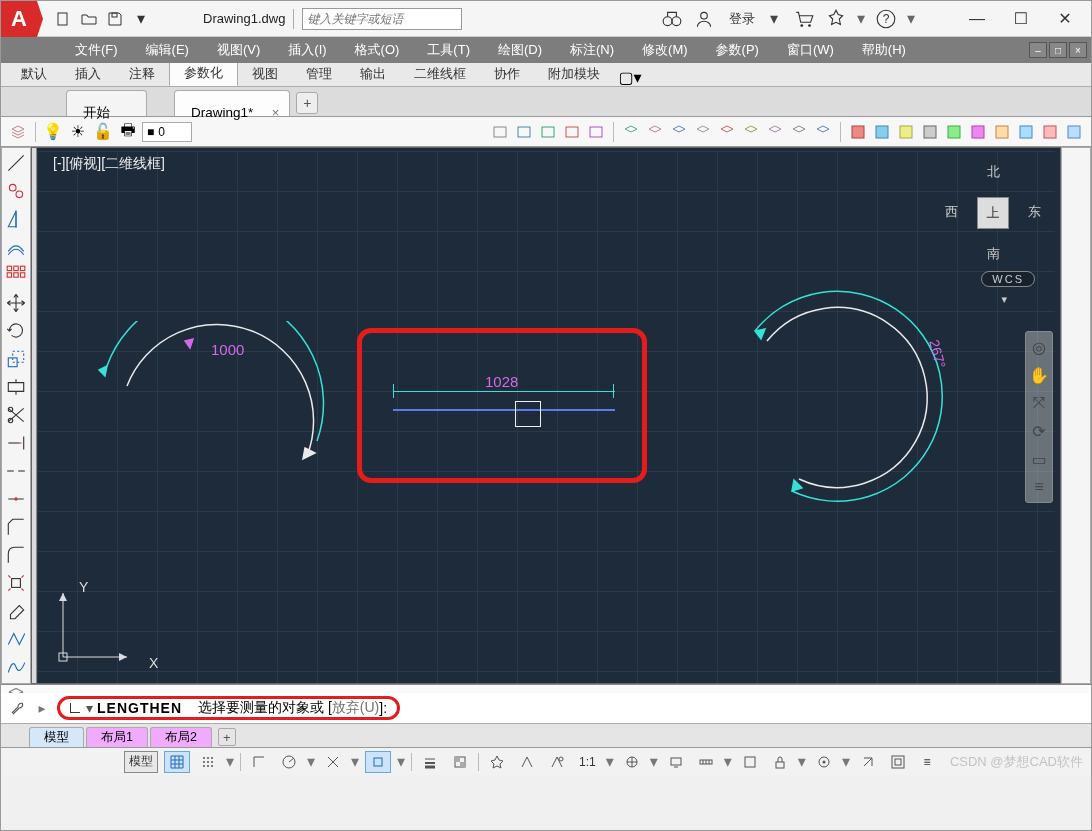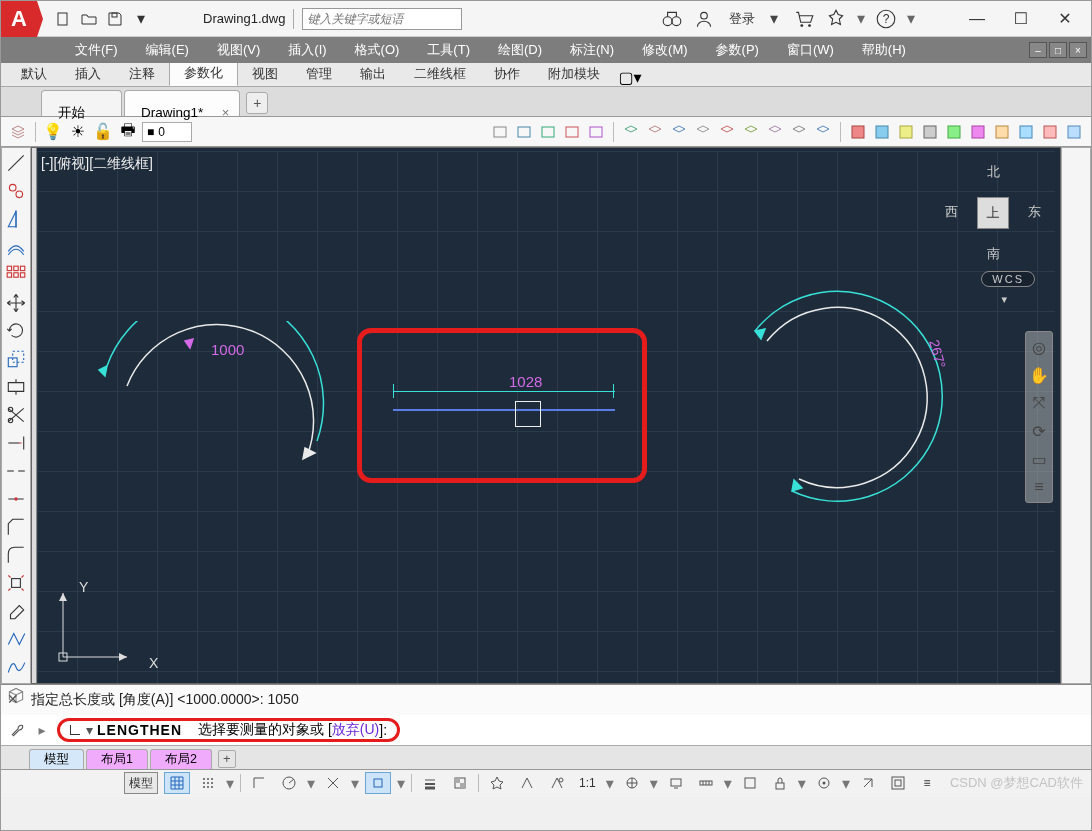--- a/index.html
+++ b/index.html
@@ -29,21 +29,21 @@
   .menubar-tail div{width:18px;height:16px;border:1px solid #555; background:#888; font-size:10px; color:#fff; display:flex; align-items:center; justify-content:center; cursor:pointer;}
 
   
   .ribbon-tabs { height: 24px; background:#e9e9e9; border-bottom:1px solid #aaa; display:flex; align-items:flex-end; padding-left:6px;}
   .rtab { font-size:13px; padding: 3px 14px; color:#333; cursor:pointer;}
   .rtab.active { background:#fcfcfc; border:1px solid #aaa; border-bottom:1px solid #fcfcfc; border-radius:3px 3px 0 0;}
   .ribbon-tabs .tabicon{margin-left:6px; width:20px; height:18px; display:flex; align-items:center; justify-content:center; cursor:pointer;}
 
   
   .doctabs { height: 30px; background:#dcdcdc; display:flex; align-items:flex-end; padding-left: 40px; border-bottom:1px solid #999;}
-  .doctab { background:#f4f4f4; border:1px solid #aaa; border-bottom:none; border-radius:4px 4px 0 0; height:26px; padding:18px 36px 0 16px; font-size:13.5px; display:flex; align-items:center; margin-right:2px; position:relative; cursor:pointer;}
+  .doctab { background:#f4f4f4; border:1px solid #aaa; border-bottom:none; border-radius:4px 4px 0 0; height:26px; padding:18px 36px 0 16px; font-size:13.5px; display:flex; align-items:center; margin-right:2px; position:relative; cursor:pointer;margin-left:25px;}
   .doctab.active{background:#fdfdfd;}
   .doctab .close{position:absolute; right:10px; color:#777; font-size:13px;}
   .doctab-add{ width:22px; height:22px; background:#eee; border:1px solid #aaa; border-radius:3px; display:flex; align-items:center; justify-content:center; margin-left:4px; margin-bottom:2px; font-size:14px; color:#555; cursor:pointer;}
 
   
   .toolbar { height: 30px; background:#f7f7f7; border-bottom:1px solid #999; display:flex; align-items:center; padding: 0 6px; gap:3px; }
   .tool-ico { width:22px; height:22px; display:flex; align-items:center; justify-content:center; cursor:pointer;}
   .tool-ico svg{width:16px;height:16px;}
   .tool-sep{width:1px; height:20px; background:#bbb; margin:0 3px;}
   .layer-sel { border:1px solid #aaa; height:20px; width:50px; font-size:12px; display:flex; align-items:center; padding:0 4px; background:#fff;}
@@ -55,21 +55,21 @@
   .vtool { width: 30px; background:#f5f5f5; border:1px solid #aaa; display:flex; flex-direction:column; align-items:center; padding-top:4px; gap:6px;}
   .vtool .vico{width:22px;height:22px;display:flex;align-items:center;justify-content:center; cursor:pointer;}
   .canvas-wrap{ flex:1; position:relative; background:#1d2b3a; border:1px solid #666;}
   .grip{position:absolute; width:5px; background:#dcdcdc; border-right:1px solid #888; top:0; bottom:0;}
   .grip.left{left:0;}
   .canvas{ position:absolute; left:5px; right:5px; top:3px; bottom:0;
     background-color:#1d2b3a;
     background-image: linear-gradient(#2a3a4a 1px, transparent 1px), linear-gradient(90deg, #2a3a4a 1px, transparent 1px);
     background-size: 40px 40px;
   }
-  .view-label{position:absolute; top:4px; left:4px; color:#eee; font-size:14px;}
+  .view-label{position:absolute; top:4px; left:16px; color:#eee; font-size:14px;}
 
   
   .viewcube{position:absolute; top:12px; right:12px; width:100px; height:100px; color:#ccc; font-size:13px;}
   .cube-face{position:absolute; top:34px; left:34px; width:32px; height:32px; background:#ddd; color:#333; display:flex; align-items:center; justify-content:center; border:1px solid #888;}
   .vc-n{position:absolute; top:0; left:44px;} .vc-s{position:absolute; bottom:0; left:44px;}
   .vc-w{position:absolute; top:40px; left:2px;} .vc-e{position:absolute; top:40px; right:2px;}
   .wcs{position:absolute; top:120px; right:20px; border:1px solid #888; border-radius:10px; padding:1px 10px; color:#ccc; font-size:11px; background:rgba(0,0,0,.2); letter-spacing:2px;}
   
   
   .navbar{position:absolute; top:180px; right:2px; width:28px; background:rgba(200,200,200,.45); border:1px solid #888; border-radius:3px; display:flex; flex-direction:column; align-items:center; padding:4px 0; gap:6px;}
@@ -90,21 +90,21 @@
   .rcol{width:30px; background:#f5f5f5; border:1px solid #aaa; display:flex; flex-direction:column; align-items:center; padding-top:4px; gap:6px;}
 
   
   .cmdwin{background:#fafafa; border-top:1px solid #888; font-size:14px;}
   .cmd-hist{padding:4px 30px; color:#222; line-height:1.55; font-family: SimSun, monospace; position:relative;}
   .cmd-hist .ico{position:absolute; left:6px; top:4px; color:#555;}
   .cmd-input-row{display:flex; align-items:center; background:#fff; padding:3px 8px; position:relative;}
   .cmd-input-row .cmdico{width:18px; height:18px; margin-right:6px; display:flex; align-items:center; justify-content:center;}
   .cmd-pill{border:3px solid #e51c1c; border-radius:14px; padding: 0 10px; display:flex; align-items:center; font-family: SimSun, monospace;}
   .cmd-pill .kw{font-weight:bold; letter-spacing:1px; margin-right:16px;}
-  .cmd-pill .opt{color:#6d28d9;}
+  .cmd-pill .opt{color:#737373;}
 
   
   .layouttabs{height:24px; background:#e5e5e5; border-top:1px solid #aaa; display:flex; align-items:flex-end; padding-left:28px;}
   .ltab{background:#f0abfc; border:1px solid #aaa; border-bottom:none; border-radius:3px 3px 0 0; height:20px; padding:0 14px; font-size:12.5px; display:flex; align-items:center; margin-right:2px; cursor:pointer;}
   .ltab.active{background:#d5e8f9;}
   .ltab-add{width:18px; height:18px; border:1px solid #aaa; border-radius:2px; margin-left:4px; display:flex; align-items:center; justify-content:center; color:#555; font-size:13px; cursor:pointer; margin-bottom:1px;}
 
   
   .statusbar{height:28px; background:#f2f2f2; border-top:1px solid #999; display:flex; align-items:center; justify-content:flex-end; padding:0 8px; gap:6px;}
   .statusbtn{ height:22px; min-width:22px; padding:0 4px; display:flex; align-items:center; justify-content:center; font-size:12px; color:#333; cursor:pointer;}
@@ -527,21 +527,21 @@
         <path d="M60 65 A95 95 0 0 1 240 135" stroke="#eaeaea"></path>
         <path d="M238 127 l10 5 l-12 6 z" fill="#eaeaea" stroke="#eaeaea"></path>
         <path d="M118 20 l8 -2 l-3 9 z" fill="#d36ae7" stroke="#d36ae7"></path>
       </svg>
       <div class="dim-text" style="left:174px; top:190px;">1000</div>
 
       <div class="redbox" style="left:320px; top:177px; width:290px; height:155px;"></div>
       <div class="hline-cyan" style="left:356px; top:240px; width:222px;"></div>
       <div class="tick" style="left:356px; top:233px;"></div>
       <div class="tick" style="left:576px; top:233px;"></div>
-      <div class="dim-text" style="left:472px; top:222px;">1028</div>
+      <div class="dim-text" style="left:448px; top:222px;">1028</div>
       <div class="hline-blue" style="left:356px; top:258px; width:222px;"></div>
       <div class="pickbox" style="left:478px; top:250px;"></div>
 
       <svg class="arc" style="left:660px; top:120px;" width="260" height="240">
         <path d="M58 60 A105 105 0 1 1 95 220" stroke="#38e1d8"></path>
         <path d="M58 60 l10 -2 l-4 10 z" fill="#38e1d8" stroke="#38e1d8"></path>
         <path d="M95 220 l2 -11 l8 8 z" fill="#38e1d8" stroke="#38e1d8"></path>
         <path d="M70 70 A90 90 0 1 1 102 208" stroke="#eaeaea"></path>
       </svg>
       <div class="ann267" style="left:886px; top:195px;">267°</div>
@@ -627,21 +627,20 @@
     <div class="vico"><svg viewBox="0 0 20 20">
           <circle cx="10" cy="10" r="6" fill="none" stroke="#3a7"></circle>
           <path d="M10 6v8M6 10h8" stroke="#3a7"></path>
         </svg></div>
   </div>
 </div>
 
 <div class="cmdwin">
   <div class="cmd-hist">
     <span class="ico">✕</span>
-    <div>指定总长度或 [角度(A)] &lt;1000.0000&gt;: 1050</div>
   </div>
   <div class="cmd-input-row">
     <span class="cmdico">
         <svg viewBox="0 0 16 16">
           <path d="M12 4a3 3 0 00-4 3L3 12l1 1 5-5a3 3 0 003-4z" fill="none" stroke="#555"></path>
         </svg>
       </span>
     <span class="cmdico" style="color:#777">▸</span>
     <div class="cmd-pill">
       <span style="width:10px;height:10px;border-left:1px solid #333;border-bottom:1px solid #333;display:inline-block;margin-right:6px;"></span>

